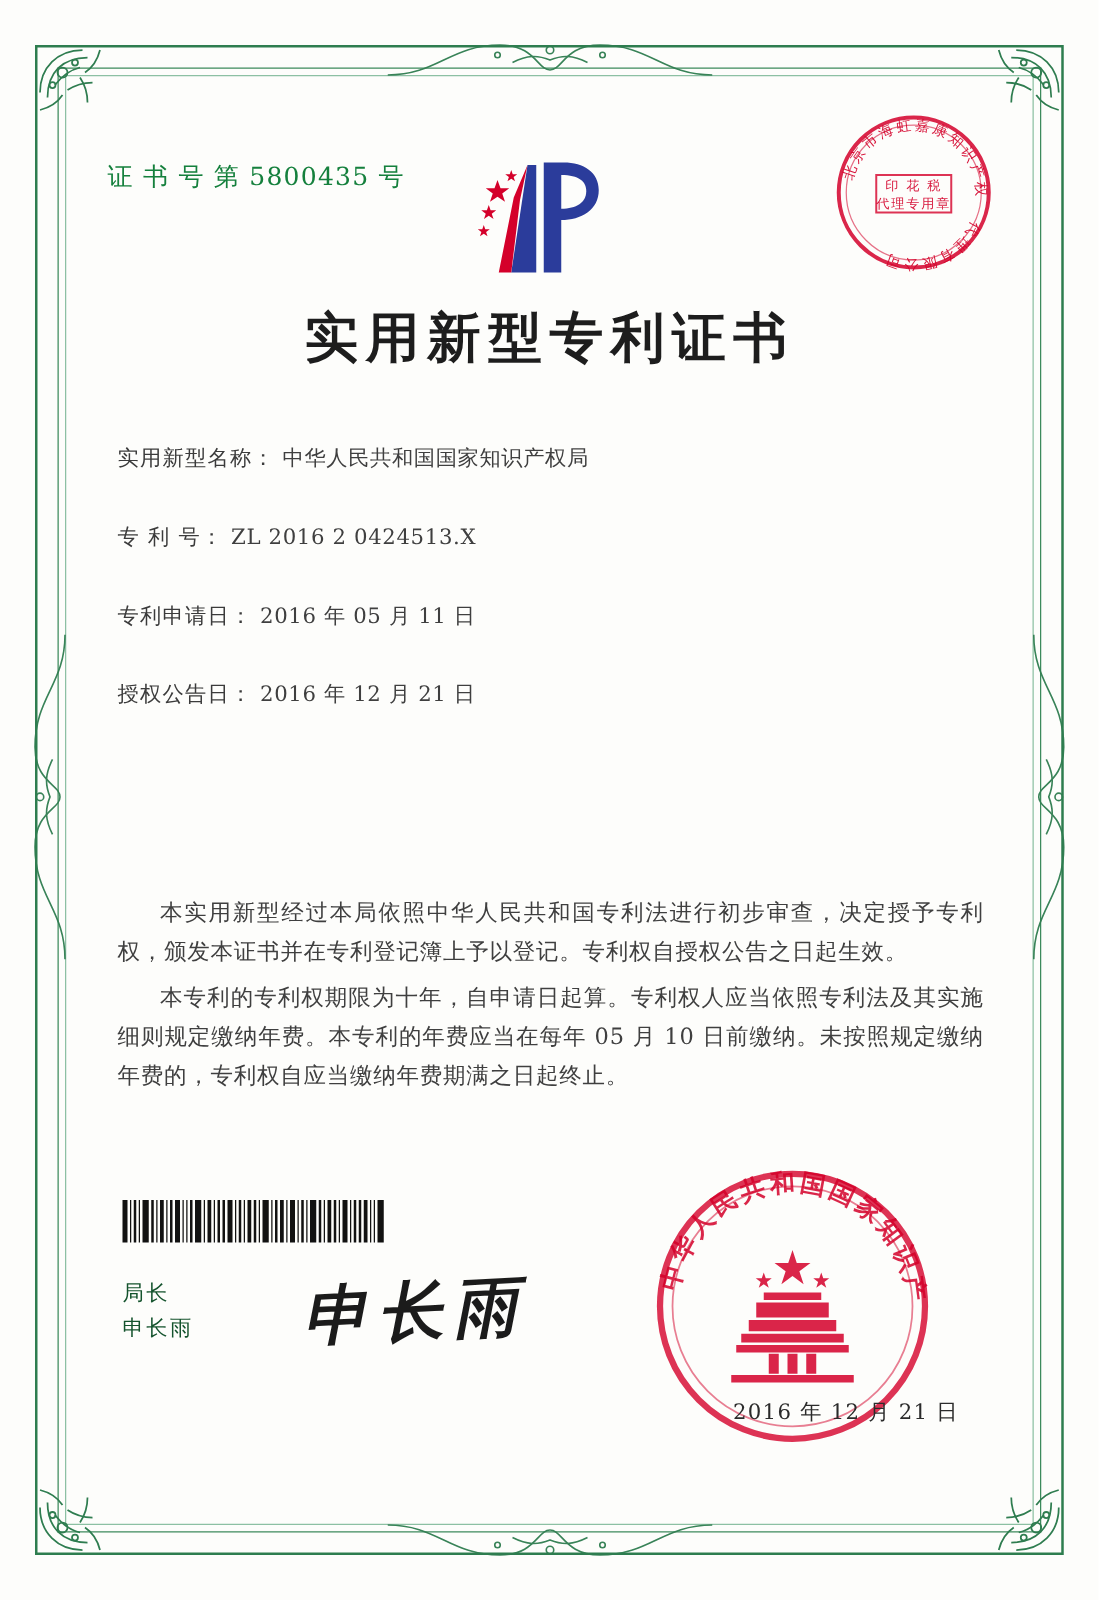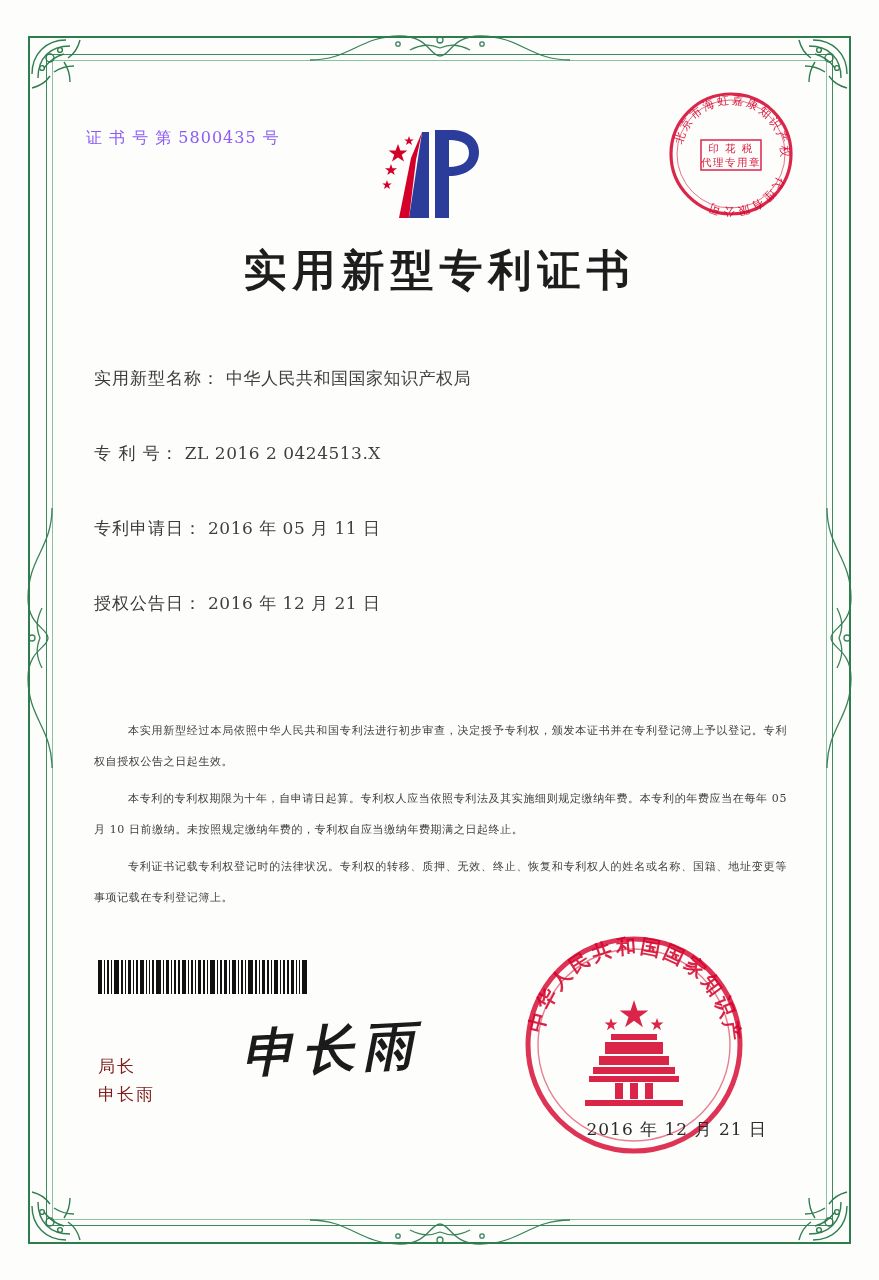--- a/index.html
+++ b/index.html
@@ -71,23 +71,23 @@
     left: 52px;
     top: 60px;
     right: 52px;
     bottom: 60px;
   }
 
   .cert-no {
     position: absolute;
     left: 34px;
     top: 68px;
-    font-size: 16px;
+    font-size: 20px;
     letter-spacing: 1px;
-    color: #8b5cf6;
+    color: #15803d;
     font-family: "DejaVu Serif", serif;
   }
 
   .logo {
     position: absolute;
     left: 50%;
     top: 58px;
     transform: translateX(-50%);
     width: 150px;
     height: 110px;
@@ -125,34 +125,33 @@
     align-items: baseline;
     margin-bottom: 40px;
     font-size: 17px;
     color: #2b2b2b;
     font-family: "DejaVu Serif", serif;
   }
   .field-label {
     white-space: nowrap;
     letter-spacing: 1px;
     opacity: .92;
-    margin-top: 12px;
   }
   .field-value {
     margin-left: 6px;
     letter-spacing: .5px;
     opacity: .9;
   }
 
   .paragraphs {
     position: absolute;
     left: 42px;
     right: 40px;
     top: 655px;
-    font-size: 11px;
+    font-size: 18px;
     line-height: 31px;
     color: #2b2b2b;
     font-family: "DejaVu Serif", serif;
   }
   .paragraphs p {
     margin: 0 0 6px 0;
     text-indent: 34px;
     text-align: justify;
     letter-spacing: .6px;
     opacity: .9;
@@ -169,24 +168,24 @@
   }
   .barcode i {
     display: block;
     background: #111;
     margin-right: 2px;
   }
 
   .signature-block {
     position: absolute;
     left: 46px;
-    top: 992px;
+    top: 961px;
     font-size: 17px;
     line-height: 28px;
-    color: #7f1d1d;
+    color: #14532d;
     letter-spacing: 2px;
     font-family: "DejaVu Serif", serif;
   }
 
   .hand-sign {
     position: absolute;
     left: 190px;
     top: 955px;
     font-size: 52px;
     color: #1b1b1b;
@@ -389,21 +388,20 @@
       </div>
       <div class="field-row">
         <span class="field-label">授权公告日：</span>
         <span class="field-value">2016 年 12 月 21 日</span>
       </div>
     </div>
 
     <div class="paragraphs">
       <p>本实用新型经过本局依照中华人民共和国专利法进行初步审查，决定授予专利权，颁发本证书并在专利登记簿上予以登记。专利权自授权公告之日起生效。</p>
       <p>本专利的专利权期限为十年，自申请日起算。专利权人应当依照专利法及其实施细则规定缴纳年费。本专利的年费应当在每年 05 月 10 日前缴纳。未按照规定缴纳年费的，专利权自应当缴纳年费期满之日起终止。</p>
-      <p>专利证书记载专利权登记时的法律状况。专利权的转移、质押、无效、终止、恢复和专利权人的姓名或名称、国籍、地址变更等事项记载在专利登记簿上。</p>
     </div>
 
     <div class="barcode">
         <i style="width: 4px;"></i>
         <i style="width: 1px;"></i>
         <i style="width: 2px;"></i>
         <i style="width: 1px;"></i>
         <i style="width: 5px;"></i>
         <i style="width: 2px;"></i>
         <i style="width: 1px;"></i>

